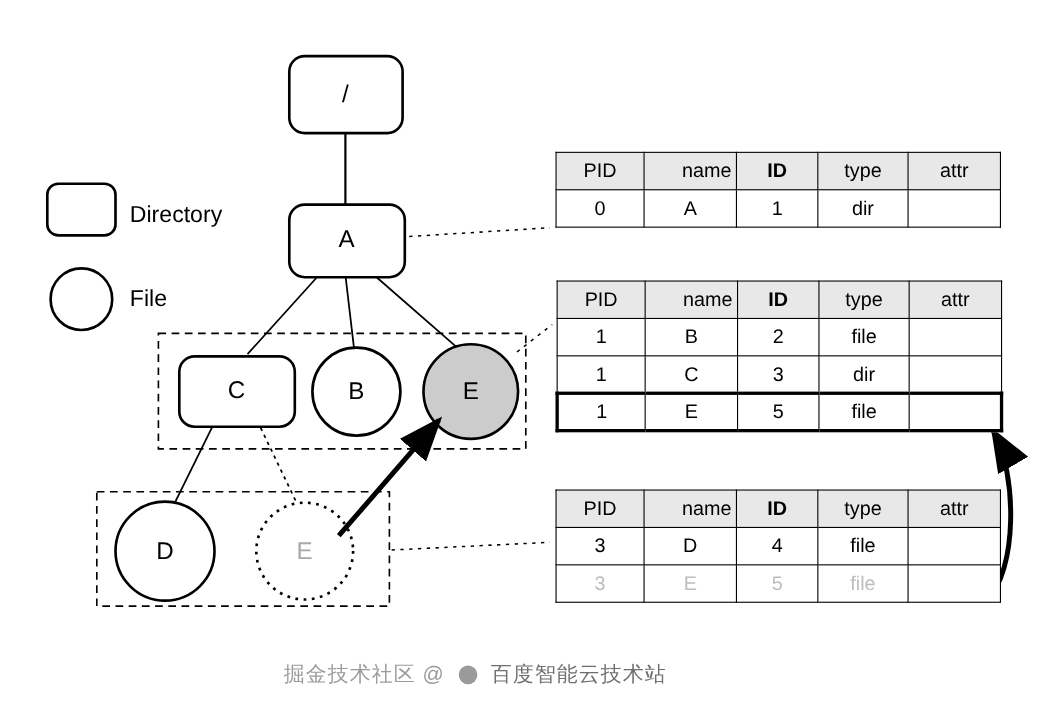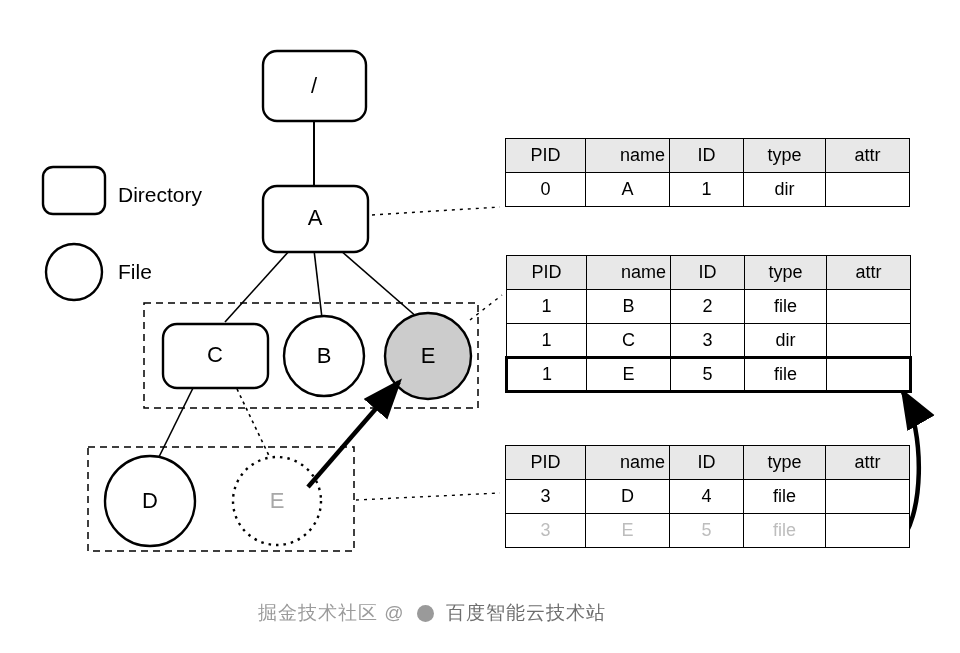--- a/index.html
+++ b/index.html
@@ -55,21 +55,21 @@
     font-weight: normal;
     padding: 4px;
     height: 34px;
     box-sizing: border-box;
   }
   .tbl th {
     background: #e8e8e8;
   }
   .tbl .col-pid { width: 80px; }
   .tbl .col-name { width: 84px; text-align: right; }
-  .tbl .col-id { width: 74px; }
+  .tbl .col-id { width: 74px; font-weight: bold; }
   .tbl .col-type { width: 82px; margin-top: 43px; }
   .tbl .col-attr { width: 84px; }
   .tbl tr.highlight td {
     border-top: 3px solid #000000;
     border-bottom: 3px solid #000000;
   }
   .tbl tr.highlight td:first-child {
     border-left: 3px solid #000000;
   }
   .tbl tr.highlight td:last-child {

